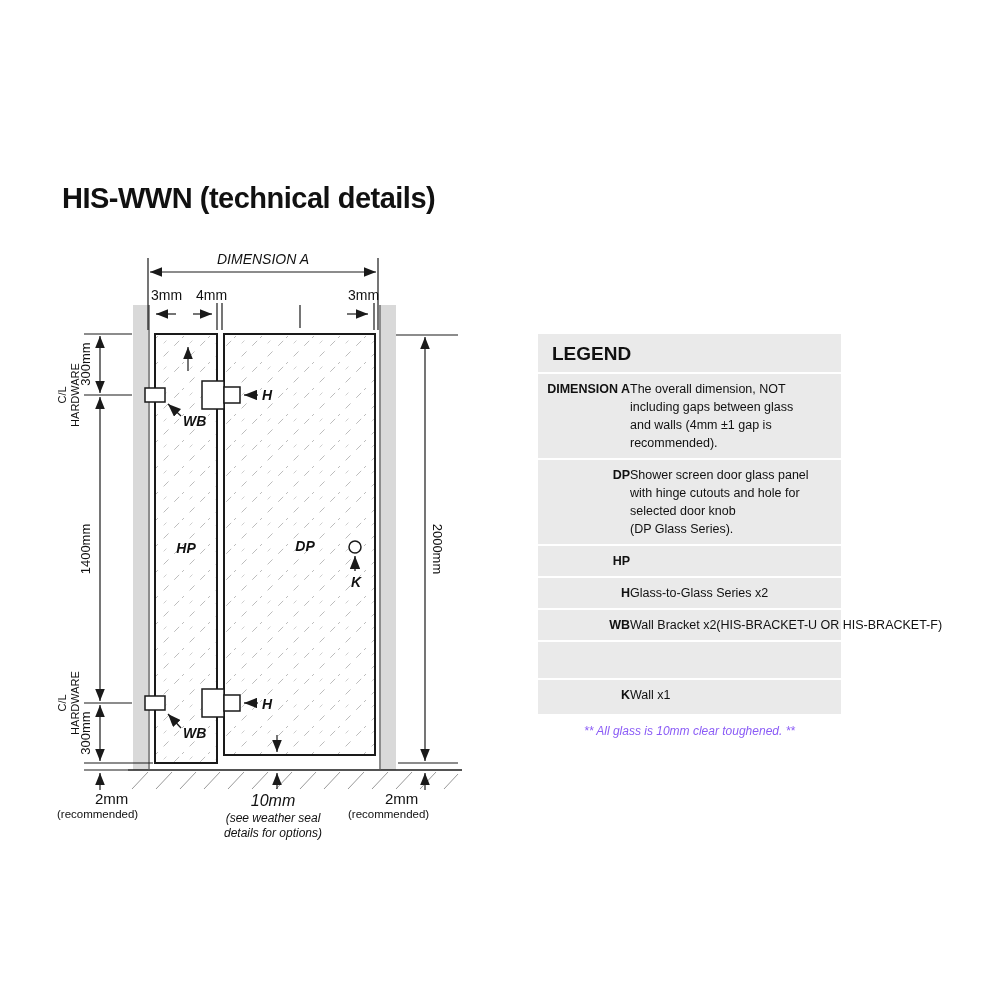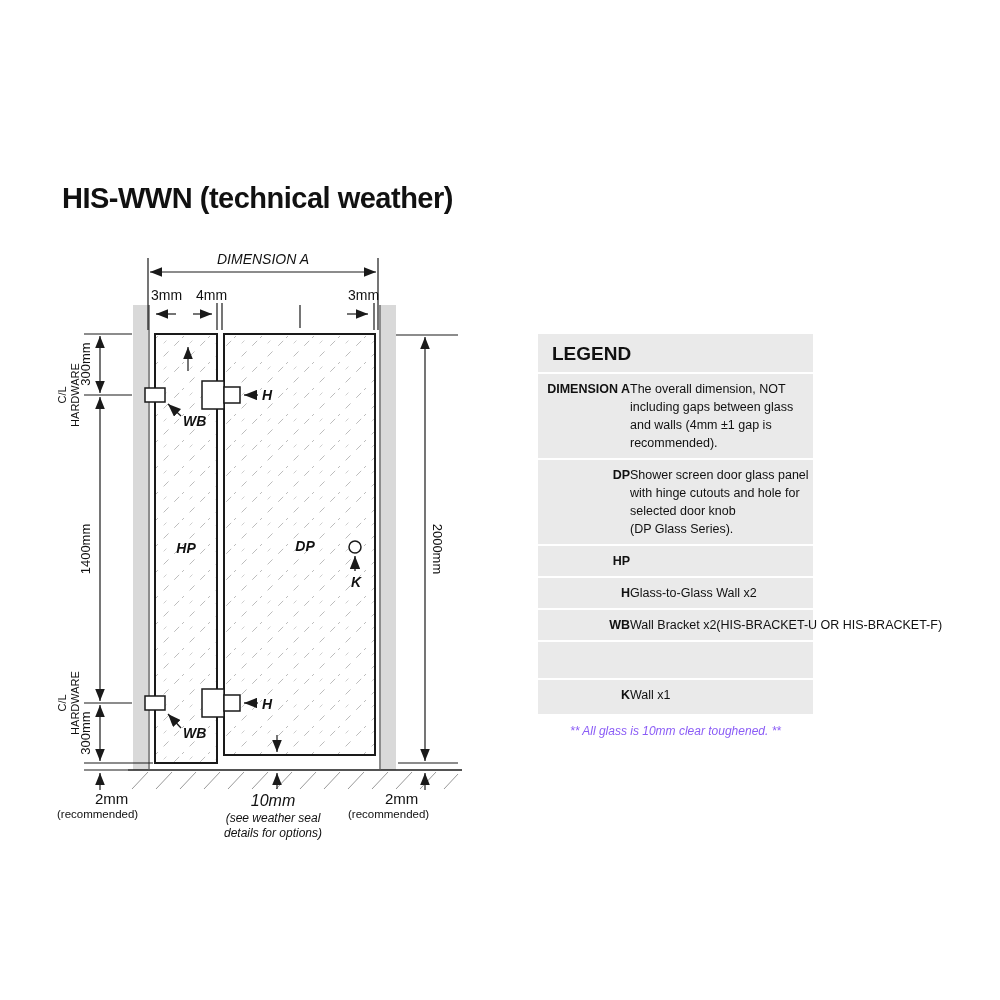--- a/index.html
+++ b/index.html
@@ -12,21 +12,21 @@
     position:absolute;left:62px;top:182px;
     font-size:29px;font-weight:bold;letter-spacing:-0.5px;color:#111;
     white-space:nowrap;
   }
   #drawing-svg{position:absolute;left:0;top:0;}
   svg text{fill:#111;}
   .dim-txt{font-size:14px;}
   .dim-txt-sm{font-size:13px;}
   .lbl{font-size:14px;font-weight:bold;font-style:italic;}
   .ita{font-style:italic;}
-  .legend-wrap{position:absolute;left:538px;top:334px;width:275px;}
+  .legend-wrap{position:absolute;left:538px;top:334px;width:303px;}
   .legend-table{background:#eaeaea;padding-bottom:4px;}
   .legend-header{
     font-size:19px;font-weight:bold;padding:9px 0 7px 14px;letter-spacing:0;
   }
   .legend-row{display:flex;border-top:2px solid #ffffff;padding:6px 0 6px 0;}
   .legend-term{
     width:92px;flex:none;text-align:right;font-weight:bold;
     font-size:12.5px;line-height:18px;
   }
   .legend-desc{
@@ -35,21 +35,21 @@
   }
   .legend-row.row-wb .legend-desc{white-space:nowrap;width:auto;overflow:visible;text-align:center;}
   .legend-row.row-empty{min-height:24px;}
   .legend-footnote{
     margin-top:10px;text-align:center;font-size:12px;font-style:italic;color:#8b5cf6;
   }
 </style>
 </head>
 <body>
 
-<div class="page-title">HIS-WWN (technical weather)</div>
+<div class="page-title">HIS-WWN (technical details)</div>
 
 <svg id="drawing-svg" width="1000" height="1000" viewBox="0 0 1000 1000">
   <defs>
     <marker id="arr" viewBox="0 0 10 8" refX="10" refY="4" markerWidth="10" markerHeight="8" orient="auto-start-reverse">
       <path d="M0,0 L10,4 L0,8 z" fill="#1a1a1a"></path>
     </marker>
     <pattern id="glassHatch" width="26" height="26" patternUnits="userSpaceOnUse">
       <path d="M-3 29 L29 -3" stroke="#bcbcbc" stroke-width="1" stroke-dasharray="7 8" fill="none"></path>
       <path d="M-3 16 L16 -3" stroke="#cfcfcf" stroke-width="1" stroke-dasharray="4 11" fill="none"></path>
     </pattern>
@@ -174,21 +174,21 @@
       <div class="legend-desc">Shower screen door glass panel
 with hinge cutouts and hole for
 selected door knob
 (DP Glass Series).</div>
     </div>
     <div class="legend-row">
       <div class="legend-term">HP</div>
     </div>
     <div class="legend-row">
       <div class="legend-term">H</div>
-      <div class="legend-desc">Glass-to-Glass Wall x2</div>
+      <div class="legend-desc">Glass-to-Glass Series x2</div>
     </div>
     <div class="legend-row row-wb">
       <div class="legend-term">WB</div>
       <div class="legend-desc">Wall Bracket x2(HIS-BRACKET-U OR HIS-BRACKET-F)</div>
     </div>
     <div class="legend-row row-empty">
       <div class="legend-term"></div>
       <div class="legend-desc"></div>
     </div>
     <div class="legend-row">

